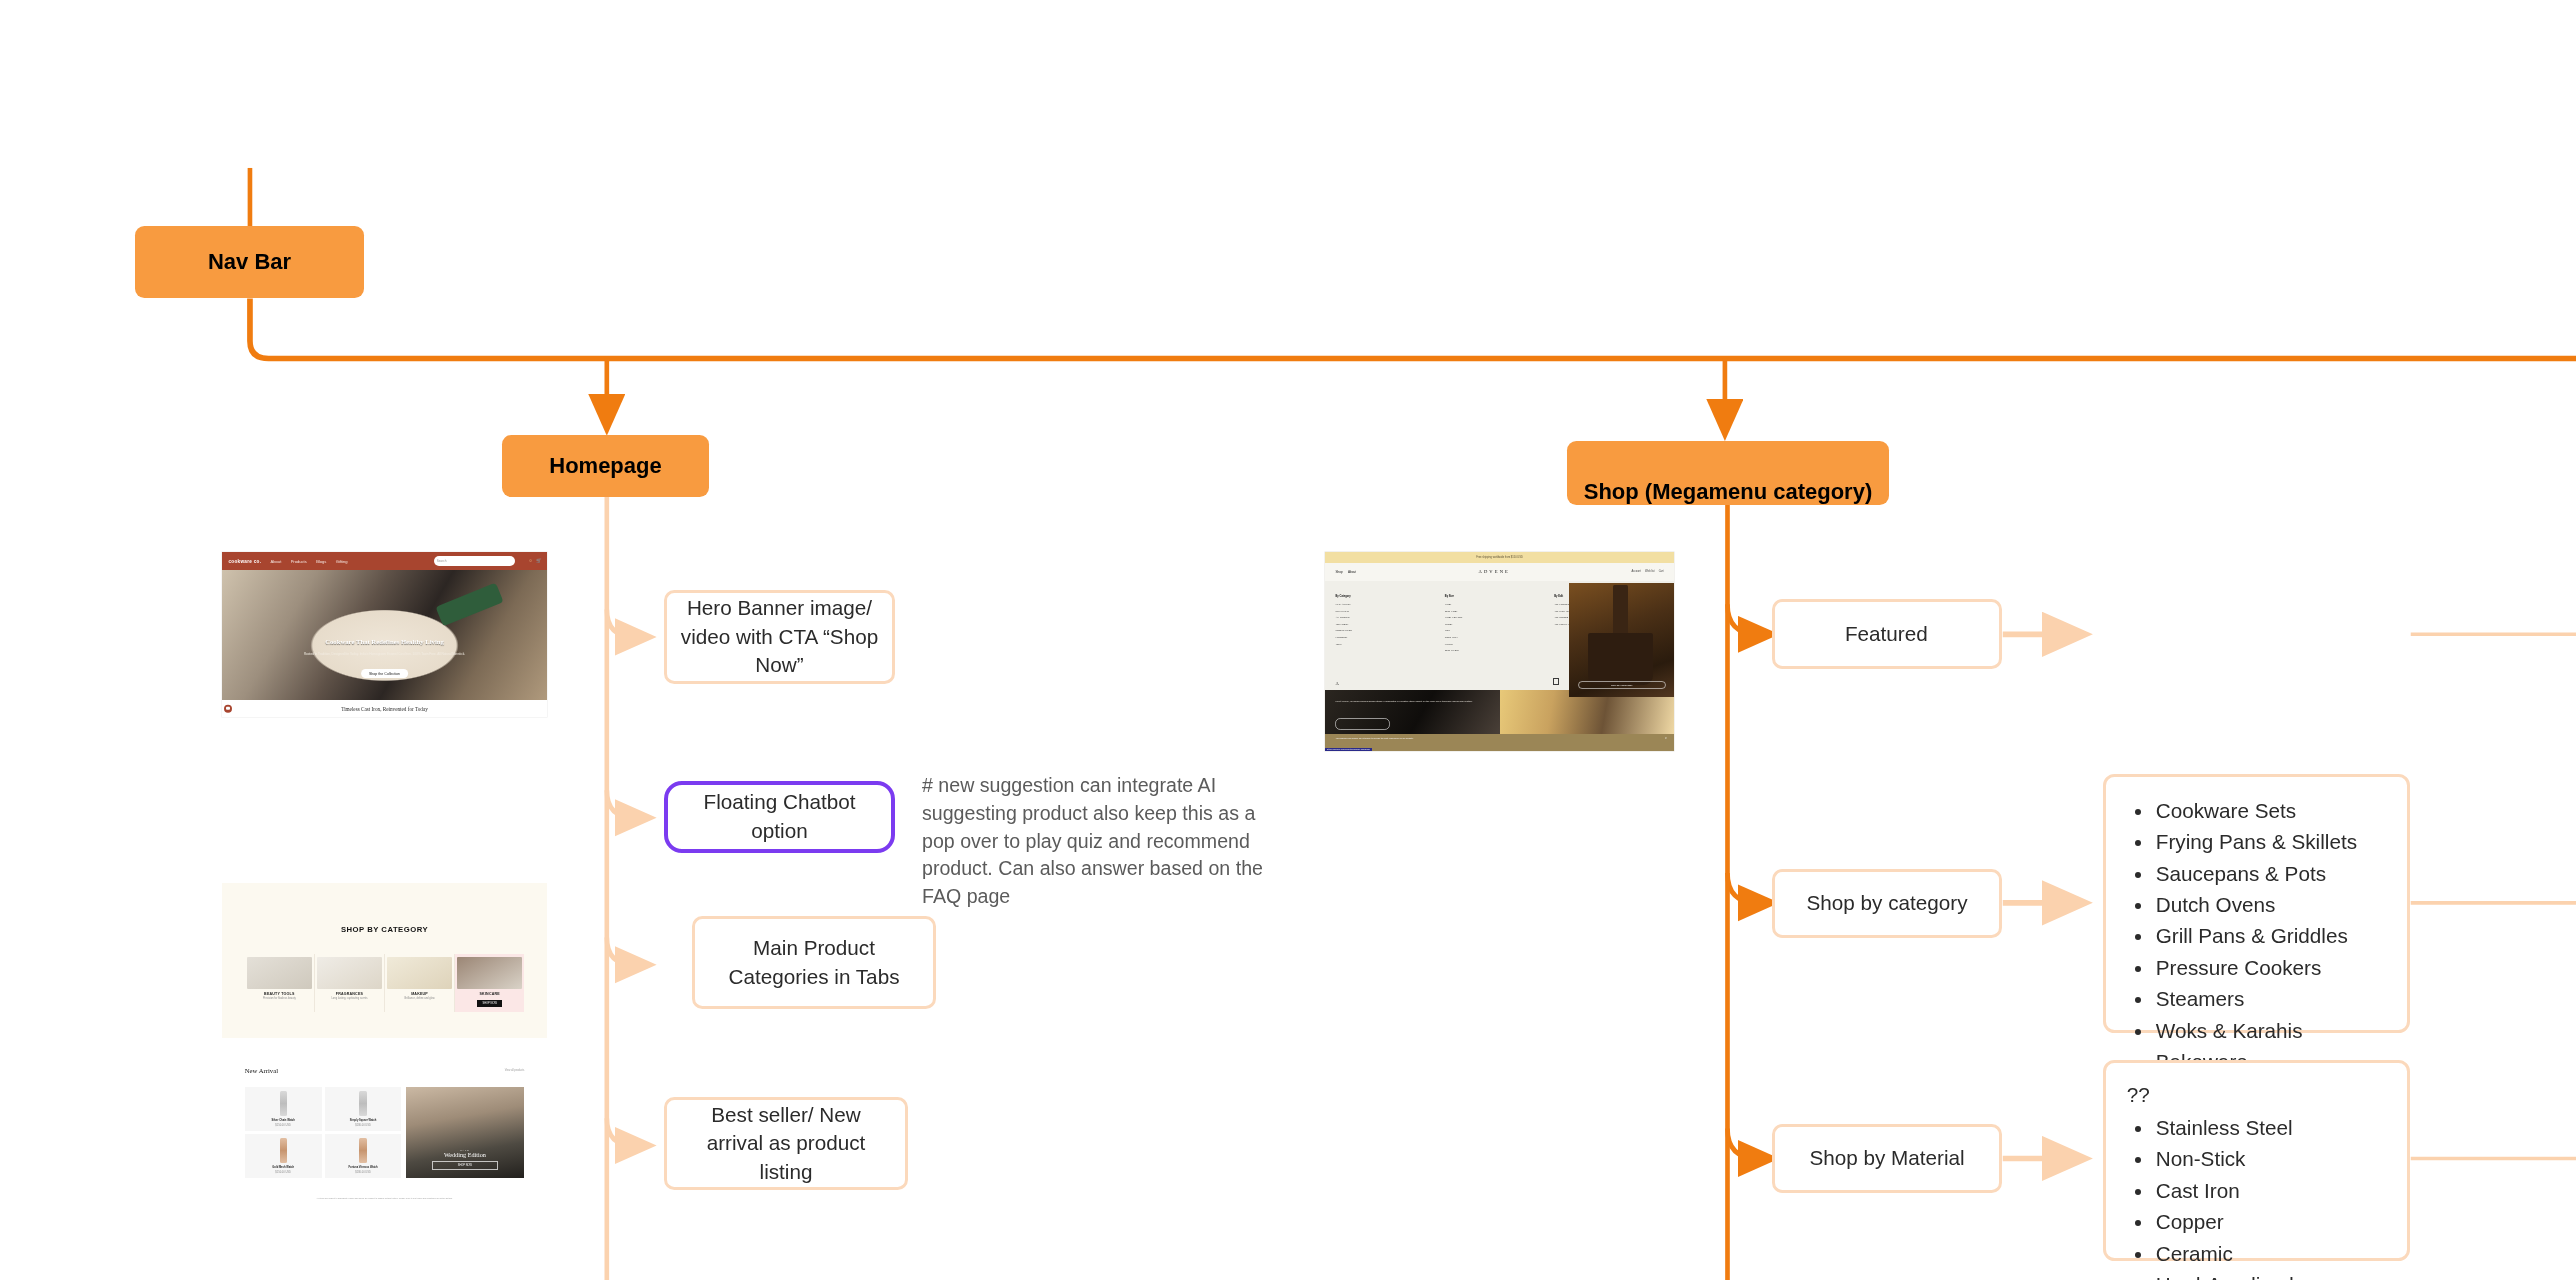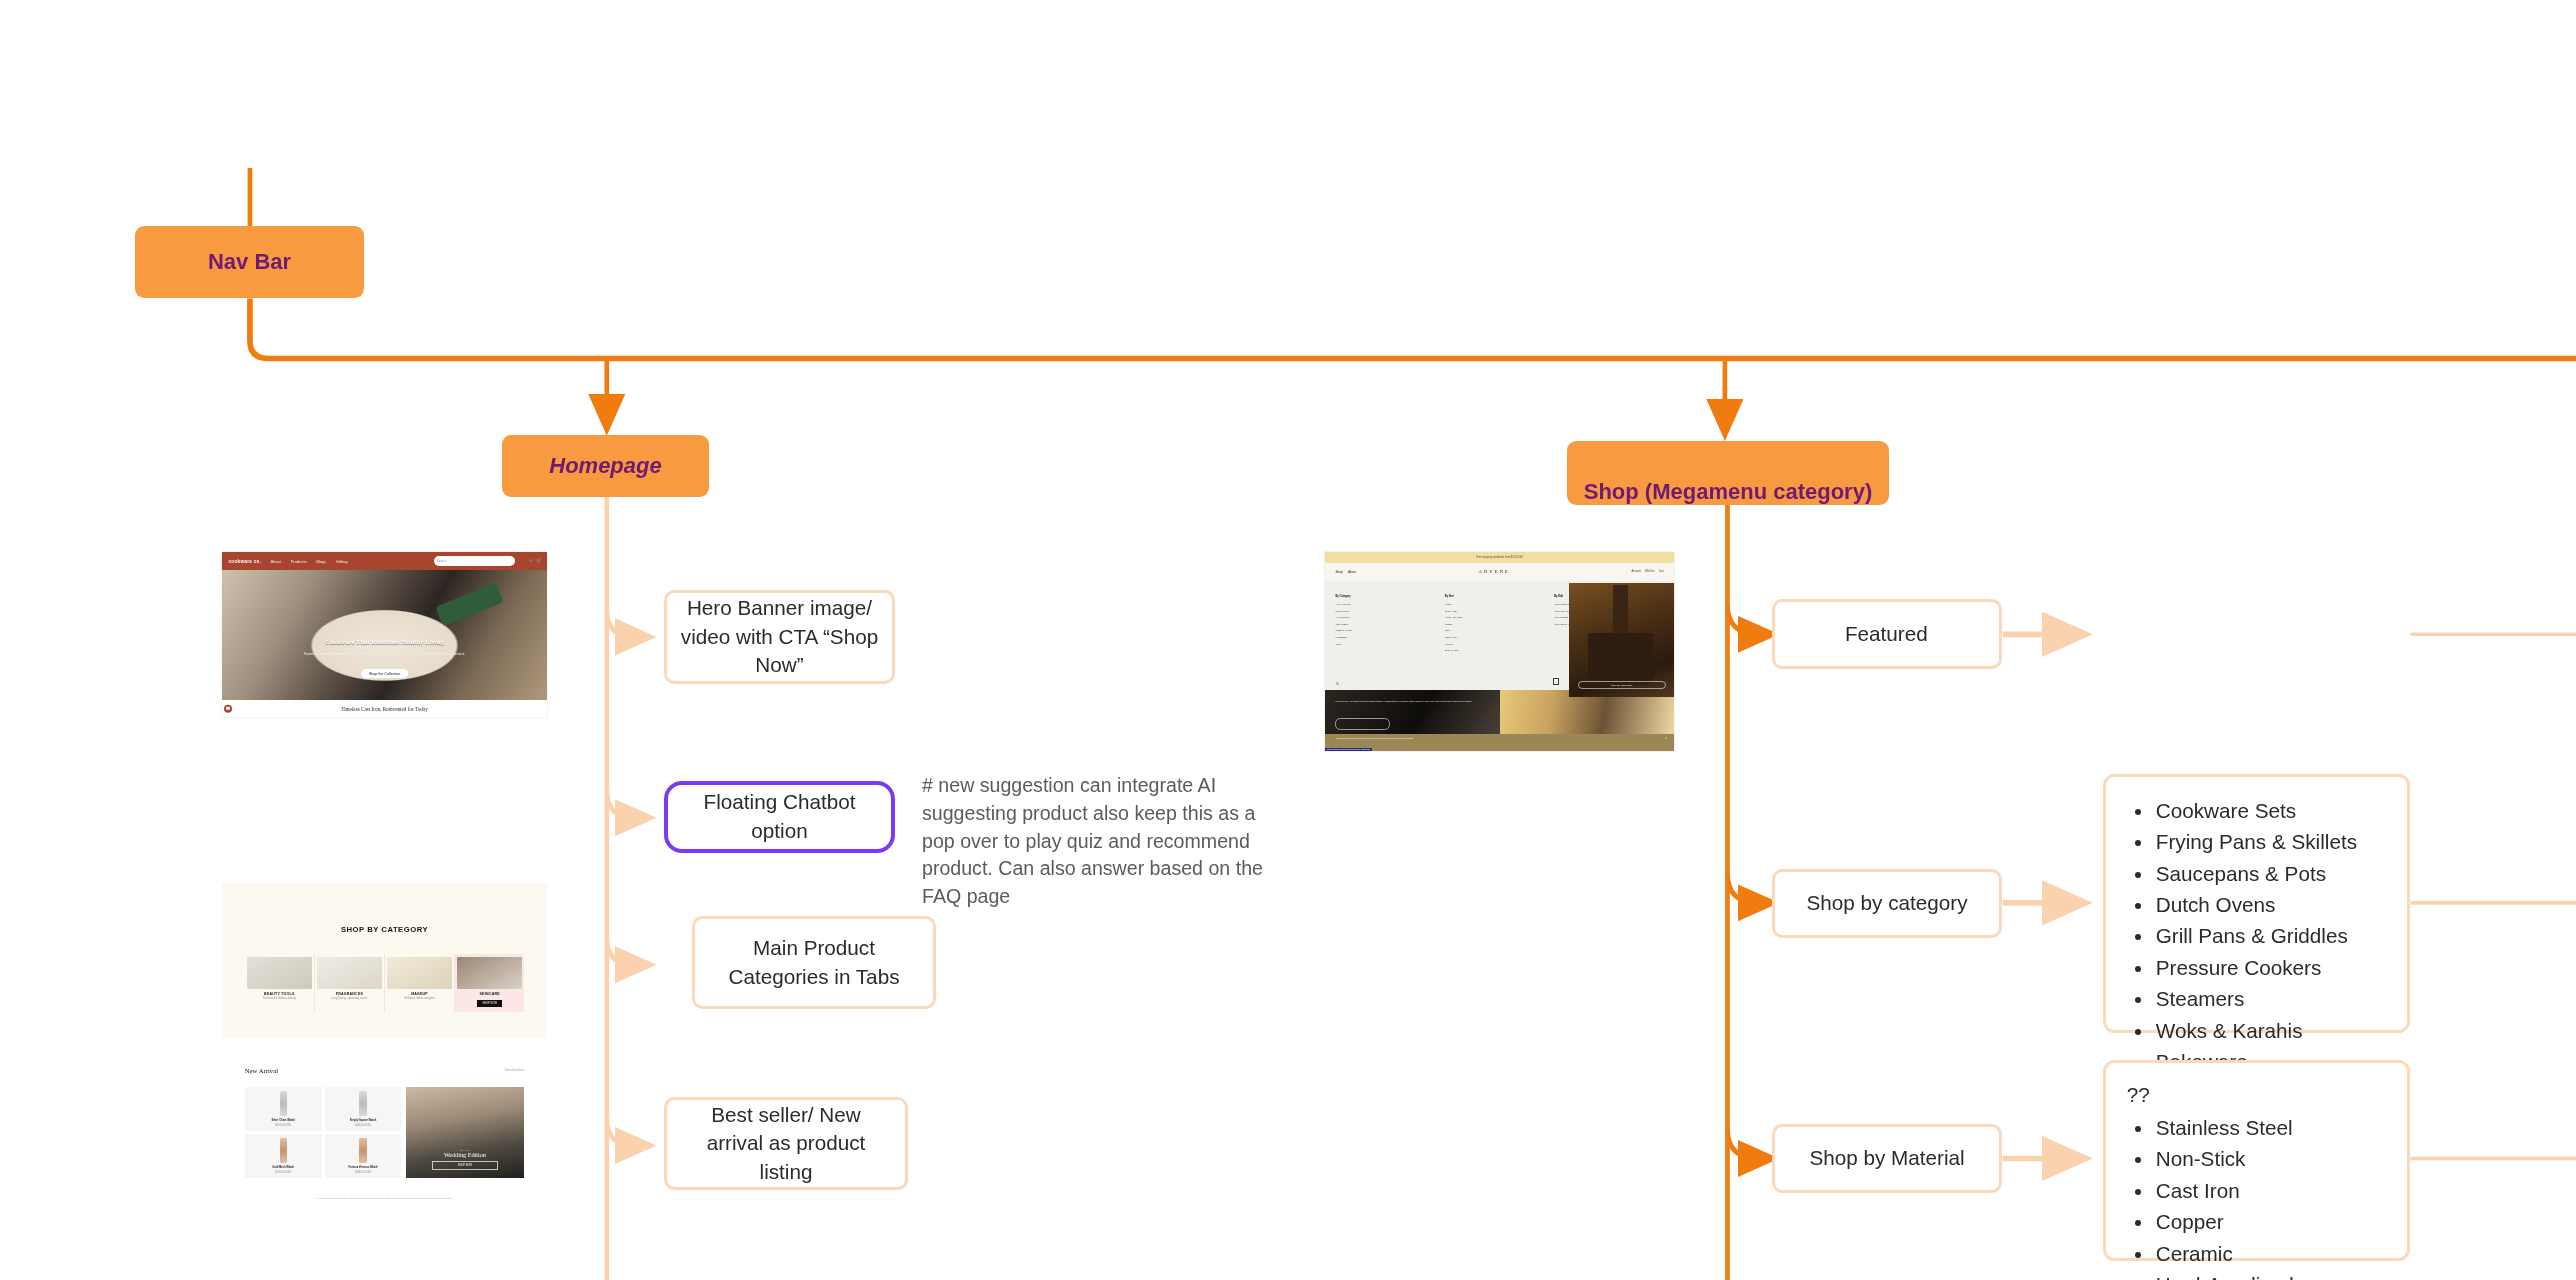--- a/index.html
+++ b/index.html
@@ -29,21 +29,21 @@
   .node-root{
     background:#232323;
     color:#ffffff;
     font-weight:bold;
     font-size:24px;
     letter-spacing:0.5px;
     border-radius:8.3px;
   }
   .node-primary{
     background:#F89B40;
-    color:#701a75;
+    color:#000000;
     font-weight:bold;
     font-size:22px;
     border-radius:9.3px;
   }
   .node-leaf{
     background:#ffffff;
     color:#2b2b2b;
     font-size:20.7px;
     border:3.6px solid #FBD9BC;
     border-radius:10.3px;
@@ -218,21 +218,21 @@
     <path d="M4668,1228 L4988,1228" stroke="#FBD2AE" stroke-width="7" fill="none"></path>
     <path d="M4668,1748 L4988,1748" stroke="#FBD2AE" stroke-width="7" fill="none"></path>
     <path d="M4668,2243 L4988,2243" stroke="#FBD2AE" stroke-width="7" fill="none"></path>
   </svg>
 
 
   <div class="node node-primary" style="left:135px;top:226px;width:229px;height:72px;">
     <span>Nav Bar</span>
   </div>
 
-  <div class="node node-primary" style="left:502px;top:435px;width:207px;height:62px;font-style:italic;">
+  <div class="node node-primary" style="left:502px;top:435px;width:207px;height:62px;">
     <span>Homepage</span>
   </div>
 
   <div class="node node-primary" style="left:1567px;top:441px;width:322px;height:64px;align-items:flex-end;">
     <span>Shop (Megamenu category)</span>
   </div>
 
   <div class="node node-leaf" style="left:664px;top:590px;width:231px;height:94px;">
     <span>Hero Banner image/ video with CTA “Shop Now”</span>
   </div>

